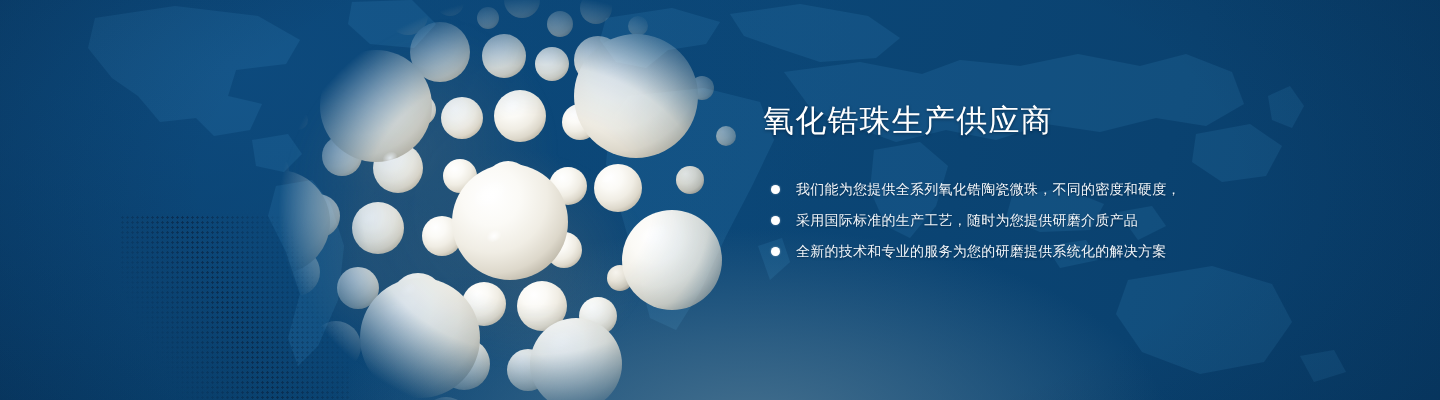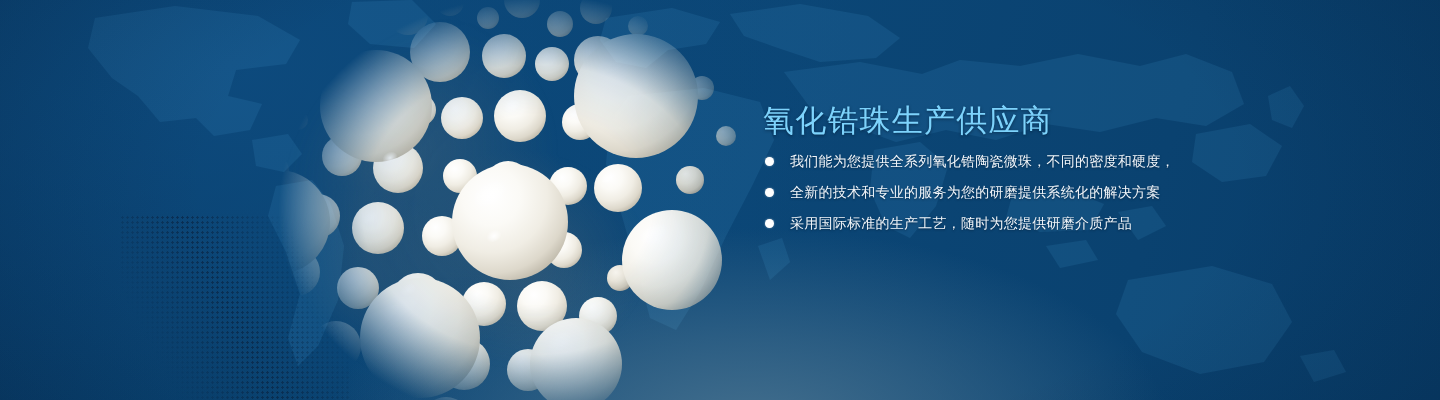--- a/index.html
+++ b/index.html
@@ -76,31 +76,31 @@
   }
 
   
   .copy {
     position: absolute;
     left: 763px;
     top: 104px;
     width: 560px;
   }
   .headline {
-    margin: 0 0 12px 0;
+    margin: 0 0 40px 0;
     font-size: 31px;
     line-height: 1.12;
     font-weight: 400;
-    color: #7dd3fc;
+    color: #ffffff;
     letter-spacing: 1.2px;
     text-shadow: 0 1px 3px rgba(2,20,40,0.55);
   }
   .bullets {
     list-style: none;
-    margin: 0;
+    margin: 6px;
     padding: 0;
   }
   .bullet {
     position: relative;
     padding-left: 27px;
     margin-bottom: 10px;
     font-size: 14px;
     line-height: 21px;
     color: #f2f6fa;
     letter-spacing: 0.25px;
@@ -303,24 +303,24 @@
 
     <ul class="bullets">
 
       <li class="bullet">
         <span class="dot"></span>
         <span class="bullet-line">我们能为您提供全系列氧化锆陶瓷微珠，不同的密度和硬度，</span>
       </li>
 
       <li class="bullet">
         <span class="dot"></span>
+        <span class="bullet-line">采用国际标准的生产工艺，随时为您提供研磨介质产品</span>
+      </li>
+
+      <li class="bullet">
+        <span class="dot"></span>
         <span class="bullet-line">全新的技术和专业的服务为您的研磨提供系统化的解决方案</span>
       </li>
 
-      <li class="bullet">
-        <span class="dot"></span>
-        <span class="bullet-line">采用国际标准的生产工艺，随时为您提供研磨介质产品</span>
-      </li>
-
     </ul>
   </div>
 
 </div>
 
 </body></html>

